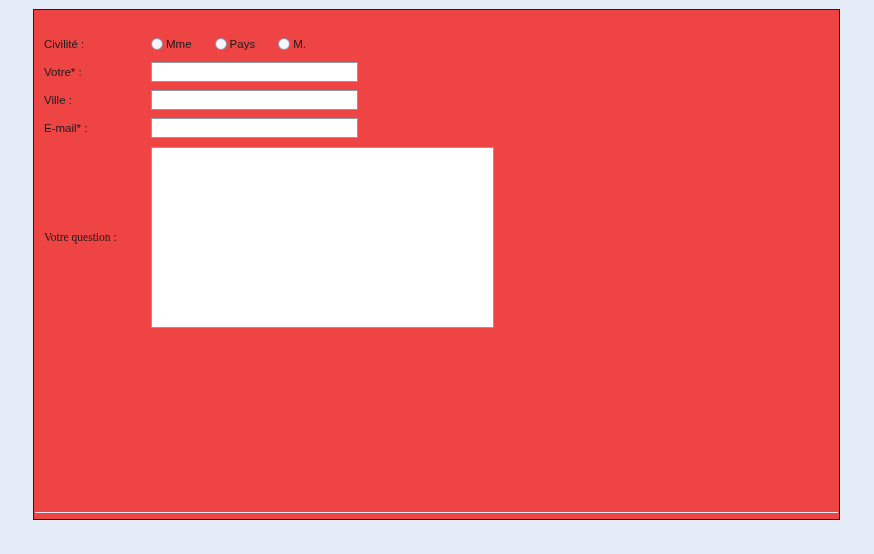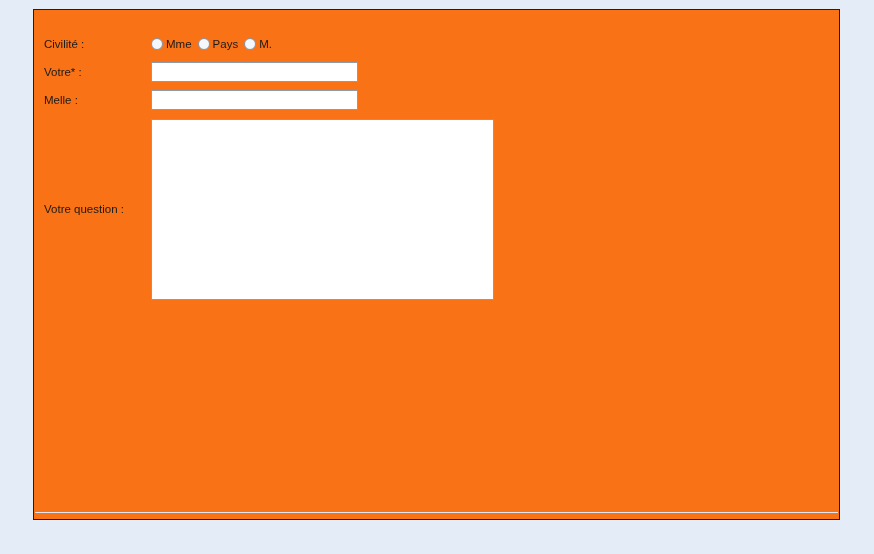--- a/index.html
+++ b/index.html
@@ -14,21 +14,21 @@
     overflow: hidden;
   }
 
   #form-panel {
     position: absolute;
     left: 33px;
     top: 9px;
     width: 807px;
     height: 511px;
     border: 1px solid #0d2440;
-    background: #f97316;
+    background: #ef4444;
     box-sizing: border-box;
   }
 
   .form-rows {
     position: absolute;
     left: 10px;
     top: 20px;
   }
 
   .form-row {
@@ -60,21 +60,21 @@
     font-family: "Liberation Sans", sans-serif;
     font-size: 11.5px;
     color: #1a1a1a;
     padding: 0 2px;
     outline: none;
   }
 
   .radio-group {
     display: flex;
     align-items: flex-start;
-    gap: 6px;
+    gap: 23px;
   }
 
   .radio-option {
     display: flex;
     align-items: center;
     gap: 3px;
   }
 
   .radio-dot {
     width: 12px;
@@ -94,20 +94,21 @@
   }
 
   .question-row {
     display: flex;
     align-items: center;
     height: 190px;
   }
 
   .question-row .row-label {
     width: 107px;
+    font-family: Liberation Serif, serif;
   }
 
   .textarea-box {
     width: 343px;
     height: 181px;
     background: #ffffff;
     border: 1px solid #8c9cad;
     box-sizing: border-box;
     font-family: "Liberation Sans", sans-serif;
     font-size: 11.5px;
@@ -154,27 +155,33 @@
 
 
     <div class="form-row">
       <div class="row-label">Votre* :</div>
       <div class="row-field">
         <input class="text-input" type="text" value="" style="">
       </div>
     </div>
 
     <div class="form-row">
-      <div class="row-label">Melle :</div>
+      <div class="row-label">Ville :</div>
       <div class="row-field">
         <input class="text-input" type="text" value="" style="">
       </div>
     </div>
 
 
+    <div class="form-row">
+      <div class="row-label">E-mail* :</div>
+      <div class="row-field">
+        <input class="text-input" type="text" value="" style="">
+      </div>
+    </div>
 
     <div class="question-row">
       <div class="row-label">Votre question :</div>
       <div class="row-field">
         <textarea class="textarea-box" style=""></textarea>
       </div>
     </div>
 
   </div>
 

